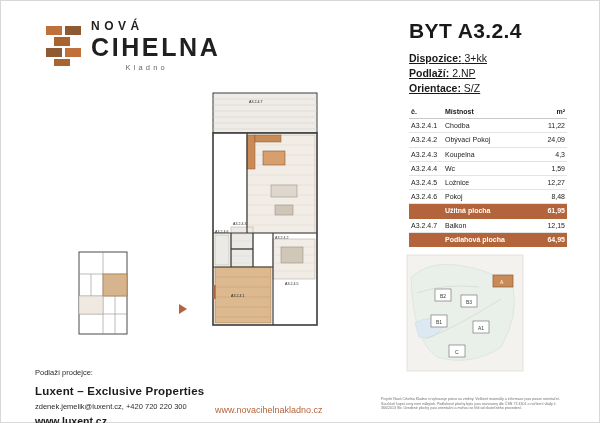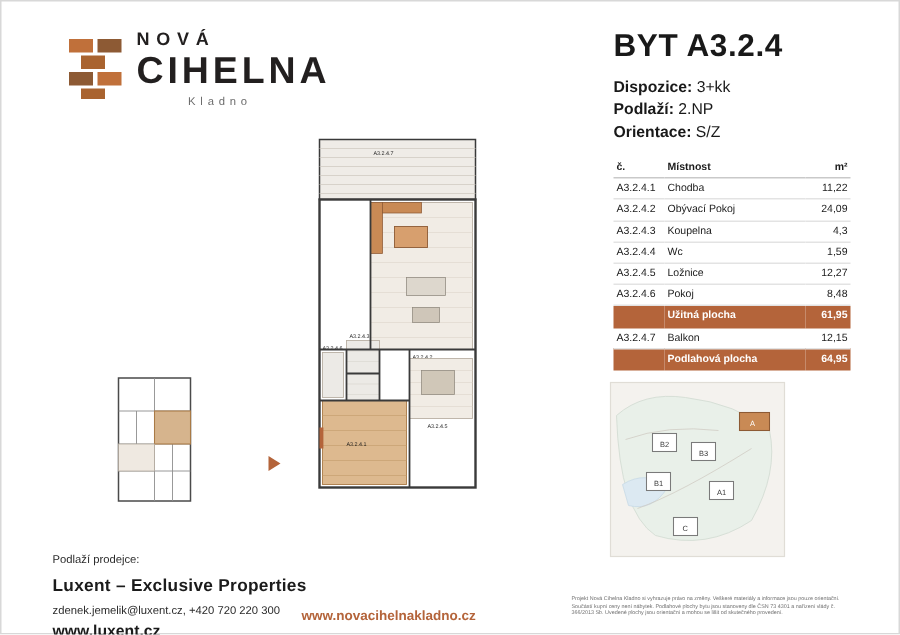--- a/index.html
+++ b/index.html
@@ -43,21 +43,21 @@
     text-align: center; padding-right: 18px;
   }
 
   
   .info {
     position: absolute; left: 408px; top: 18px; width: 158px;
   }
   .unit-title {
     font-size: 21px; font-weight: 700; color: #191919; letter-spacing: .4px;
   }
-  .spec { margin-top: 8px; font-size: 10.5px; color: #191919; line-height: 15px; }
+  .spec { margin-top: 8px; font-size: 10.5px; color: #191919; line-height: 15px; text-decoration: underline; }
   .spec div { font-weight: 700; }
   .spec span.v { font-weight: 400; }
 
   
   .tbl { margin-top: 9px; width: 158px; border-collapse: collapse; }
   .tbl th, .tbl td {
     font-size: 7px; color: #1b1b1b; text-align: left;
     padding: 2.1px 2px; line-height: 9px;
   }
   .tbl thead th { font-weight: 700; border-bottom: 1px solid #c9c9c9; font-size:7px;}
@@ -83,22 +83,22 @@
   .siteplan { position: absolute; left: 404px; top: 252px; width: 120px; height: 120px; }
 
   
   .footer-left { position: absolute; left: 34px; top: 367px; width: 250px; }
   .f-title { font-size: 7.5px; color: #2b2b2b; margin-bottom: 8px; }
   .f-lux { font-size: 11.5px; font-weight: 700; color: #1b1b1b; letter-spacing:.2px;}
   .f-contact { font-size: 7.5px; color: #2b2b2b; margin-top: 5px; }
   .f-web { font-size: 10.5px; font-weight: 700; color: #1b1b1b; margin-top: 4px; }
 
   .footer-web {
-    position: absolute; left: 200px; top: 404px;
-    font-size: 9px; font-weight: 700; color: #b4643a;
+    position: absolute; left: 214px; top: 404px;
+    font-size: 9px; font-weight: 400; color: #b4643a;
   }
   .disclaimer {
     position: absolute; left: 380px; top: 396px; width: 190px;
     font-size: 3.6px; color: #6f6f6f; line-height: 4.7px; text-align: left;
   }
 
   .marker-arrow {
     position: absolute; left: 178px; top: 303px; width: 0; height: 0;
     border-left: 8px solid #b4643a;
     border-top: 5px solid transparent;

